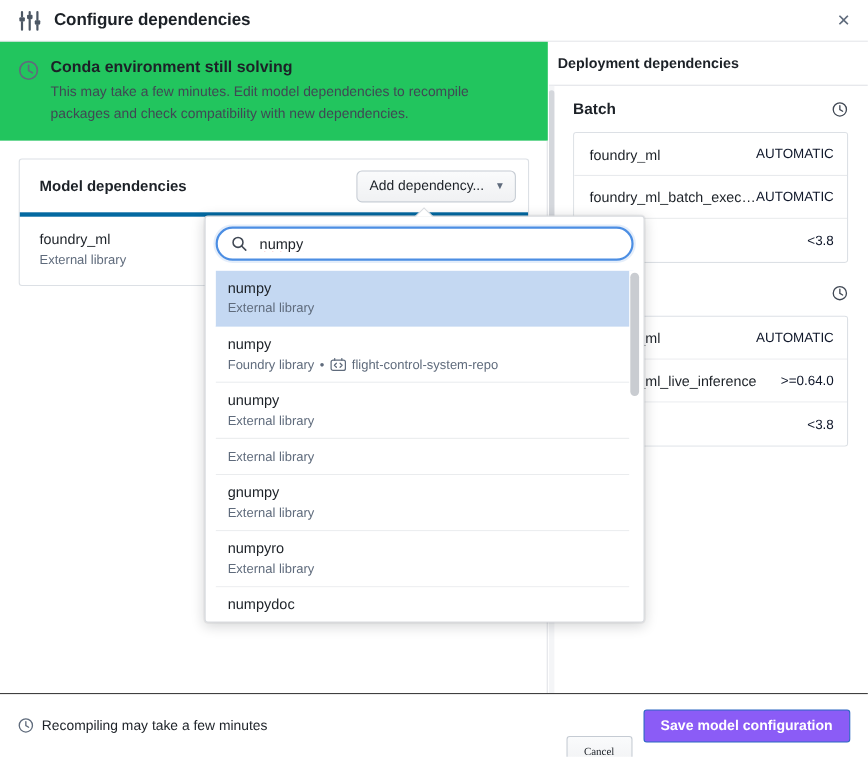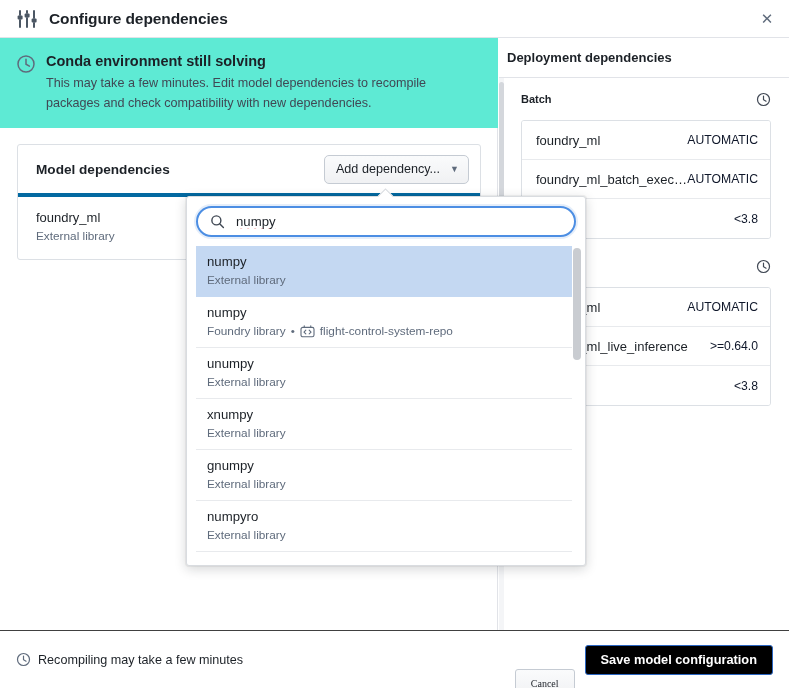--- a/index.html
+++ b/index.html
@@ -26,21 +26,21 @@
   }
   .tb-close {
     position:absolute; right:10px; top:7px; width:24px; height:24px;
     display:flex; align-items:center; justify-content:center;
     color:#5F6B7C; font-size:15px; cursor:pointer; border-radius:3px;
   }
 
   
   .banner {
     position:absolute; left:0; top:38px; width:498px; height:90px;
-    background:#5eead4; display:flex; padding:14px 16px 0 16px;
+    background:#22c55e; display:flex; padding:14px 16px 0 16px;
   }
   .banner .b-icon { width:20px; height:20px; flex:none; margin-top:2px; color:#5F6B7C;}
   .banner .b-body { margin-left:10px; }
   .banner .b-title { font-size:14.5px; font-weight:bold; color:#1C2127; line-height:18px;}
   .banner .b-desc {
     font-size:12.6px; color:#404854; line-height:20px; margin-top:3px;
     max-width:400px;
   }
 
   
@@ -85,21 +85,21 @@
   }
   .rp-scroll-thumb {
     position:absolute; left:0px; top:44px; width:5px; height:150px;
     background:#D4D7DC; border-radius:3px;
   }
   .rp-section { padding:0 18px 0 22px; }
   .rp-sec-head {
     display:flex; align-items:center; justify-content:space-between;
     height:42px;
   }
-  .rp-sec-title { font-size:11px; font-weight:bold; color:#1C2127;}
+  .rp-sec-title { font-size:14px; font-weight:bold; color:#1C2127;}
   .rp-sec-icon { width:15px; height:15px; color:#404854; }
   .rp-table { border:1px solid #DCE0E5; border-radius:3px; overflow:hidden; }
   .rp-row {
     height:39px; display:flex; align-items:center; justify-content:space-between;
     padding:0 12px 0 14px; border-bottom:1px solid #E8EAED; background:#fff;
   }
   .rp-row:last-child { border-bottom:none; }
   .rp-pkg {
     font-size:13px; color:#1C2127; white-space:nowrap; overflow:hidden;
     text-overflow:ellipsis; max-width:158px;
@@ -118,21 +118,21 @@
   .foot-actions { margin-left:auto; display:flex; gap:10px; align-items:center;}
   .btn-cancel {
     height:30px; padding:0 15px; border:1px solid #C5CBD3; border-radius:3px;
     background:linear-gradient(180deg,#FAFBFC 0%,#F0F1F3 100%);
     color:#1C2127; font-size:10px; cursor:pointer;
     font-family:Liberation Serif, serif;
     margin-top:48px;
   }
   .btn-save {
     height:30px; padding:0 15px; border:1px solid #2B66C2; border-radius:3px;
-    background:#000000; color:#fff; font-size:12.8px; font-weight:bold; cursor:pointer;
+    background:#8b5cf6; color:#fff; font-size:12.8px; font-weight:bold; cursor:pointer;
     font-family:"Liberation Sans",sans-serif;
   }
 
   
   .popover {
     position:absolute; left:186px; top:196px; width:400px; height:370px;
     background:#fff; border:1px solid #D9DCE0; border-radius:3px;
     box-shadow:0 3px 12px rgba(16,22,26,0.18), 0 0 0 1px rgba(16,22,26,0.05);
     z-index:40;
   }
@@ -337,21 +337,20 @@
       </div>
 
       <div class="opt">
         <div class="opt-title">unumpy</div>
         <div class="opt-sub">
           <span>External library</span>
         </div>
       </div>
 
       <div class="opt">
-        <div class="opt-title">xnumpy</div>
         <div class="opt-sub">
           <span>External library</span>
         </div>
       </div>
 
       <div class="opt">
         <div class="opt-title">gnumpy</div>
         <div class="opt-sub">
           <span>External library</span>
         </div>

